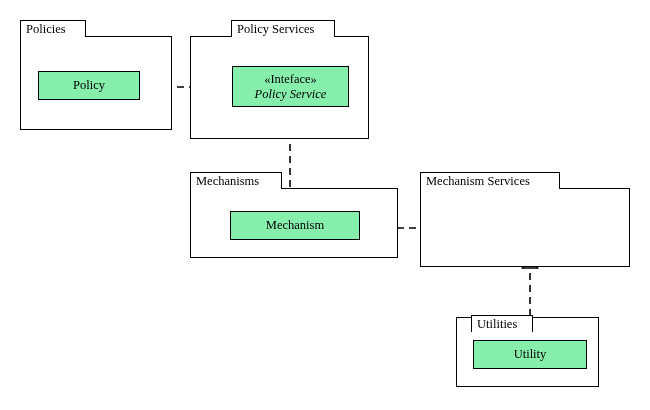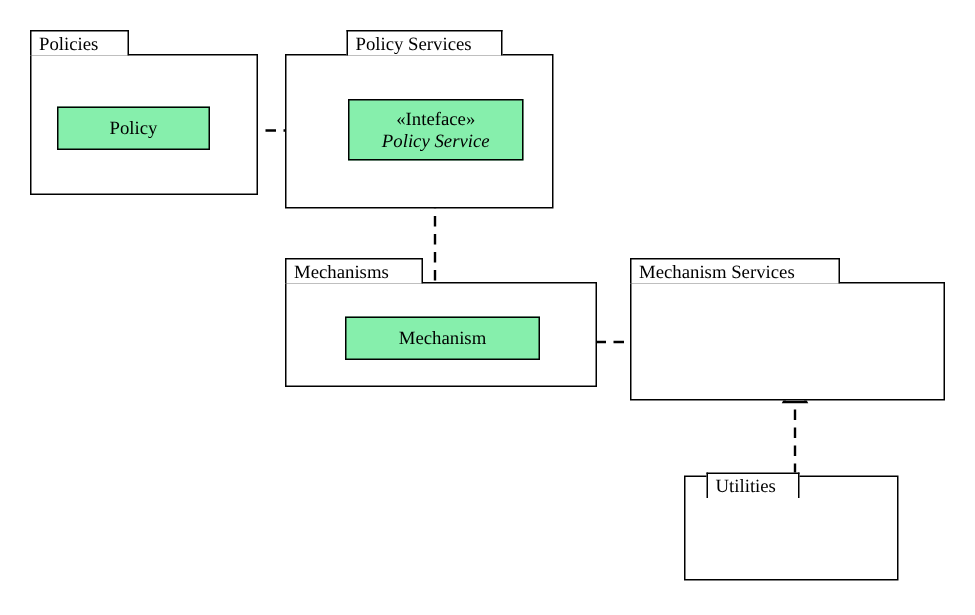--- a/index.html
+++ b/index.html
@@ -157,14 +157,17 @@
   <div class="node-box" style="left:232px; top:66px; width:117px; height:41px;">
     <span class="node-stereotype">«Inteface»</span>
     <span class="node-name italic">Policy Service</span>
   </div>
 
   <div class="node-box" style="left:230px; top:211px; width:130px; height:29px;">
     <span class="node-name">Mechanism</span>
   </div>
 
 
+  <div class="node-box" style="left:473px; top:340px; width:114px; height:29px;">
+    <span class="node-name">Utility</span>
+  </div>
 
 </div>
 
 </body></html>

